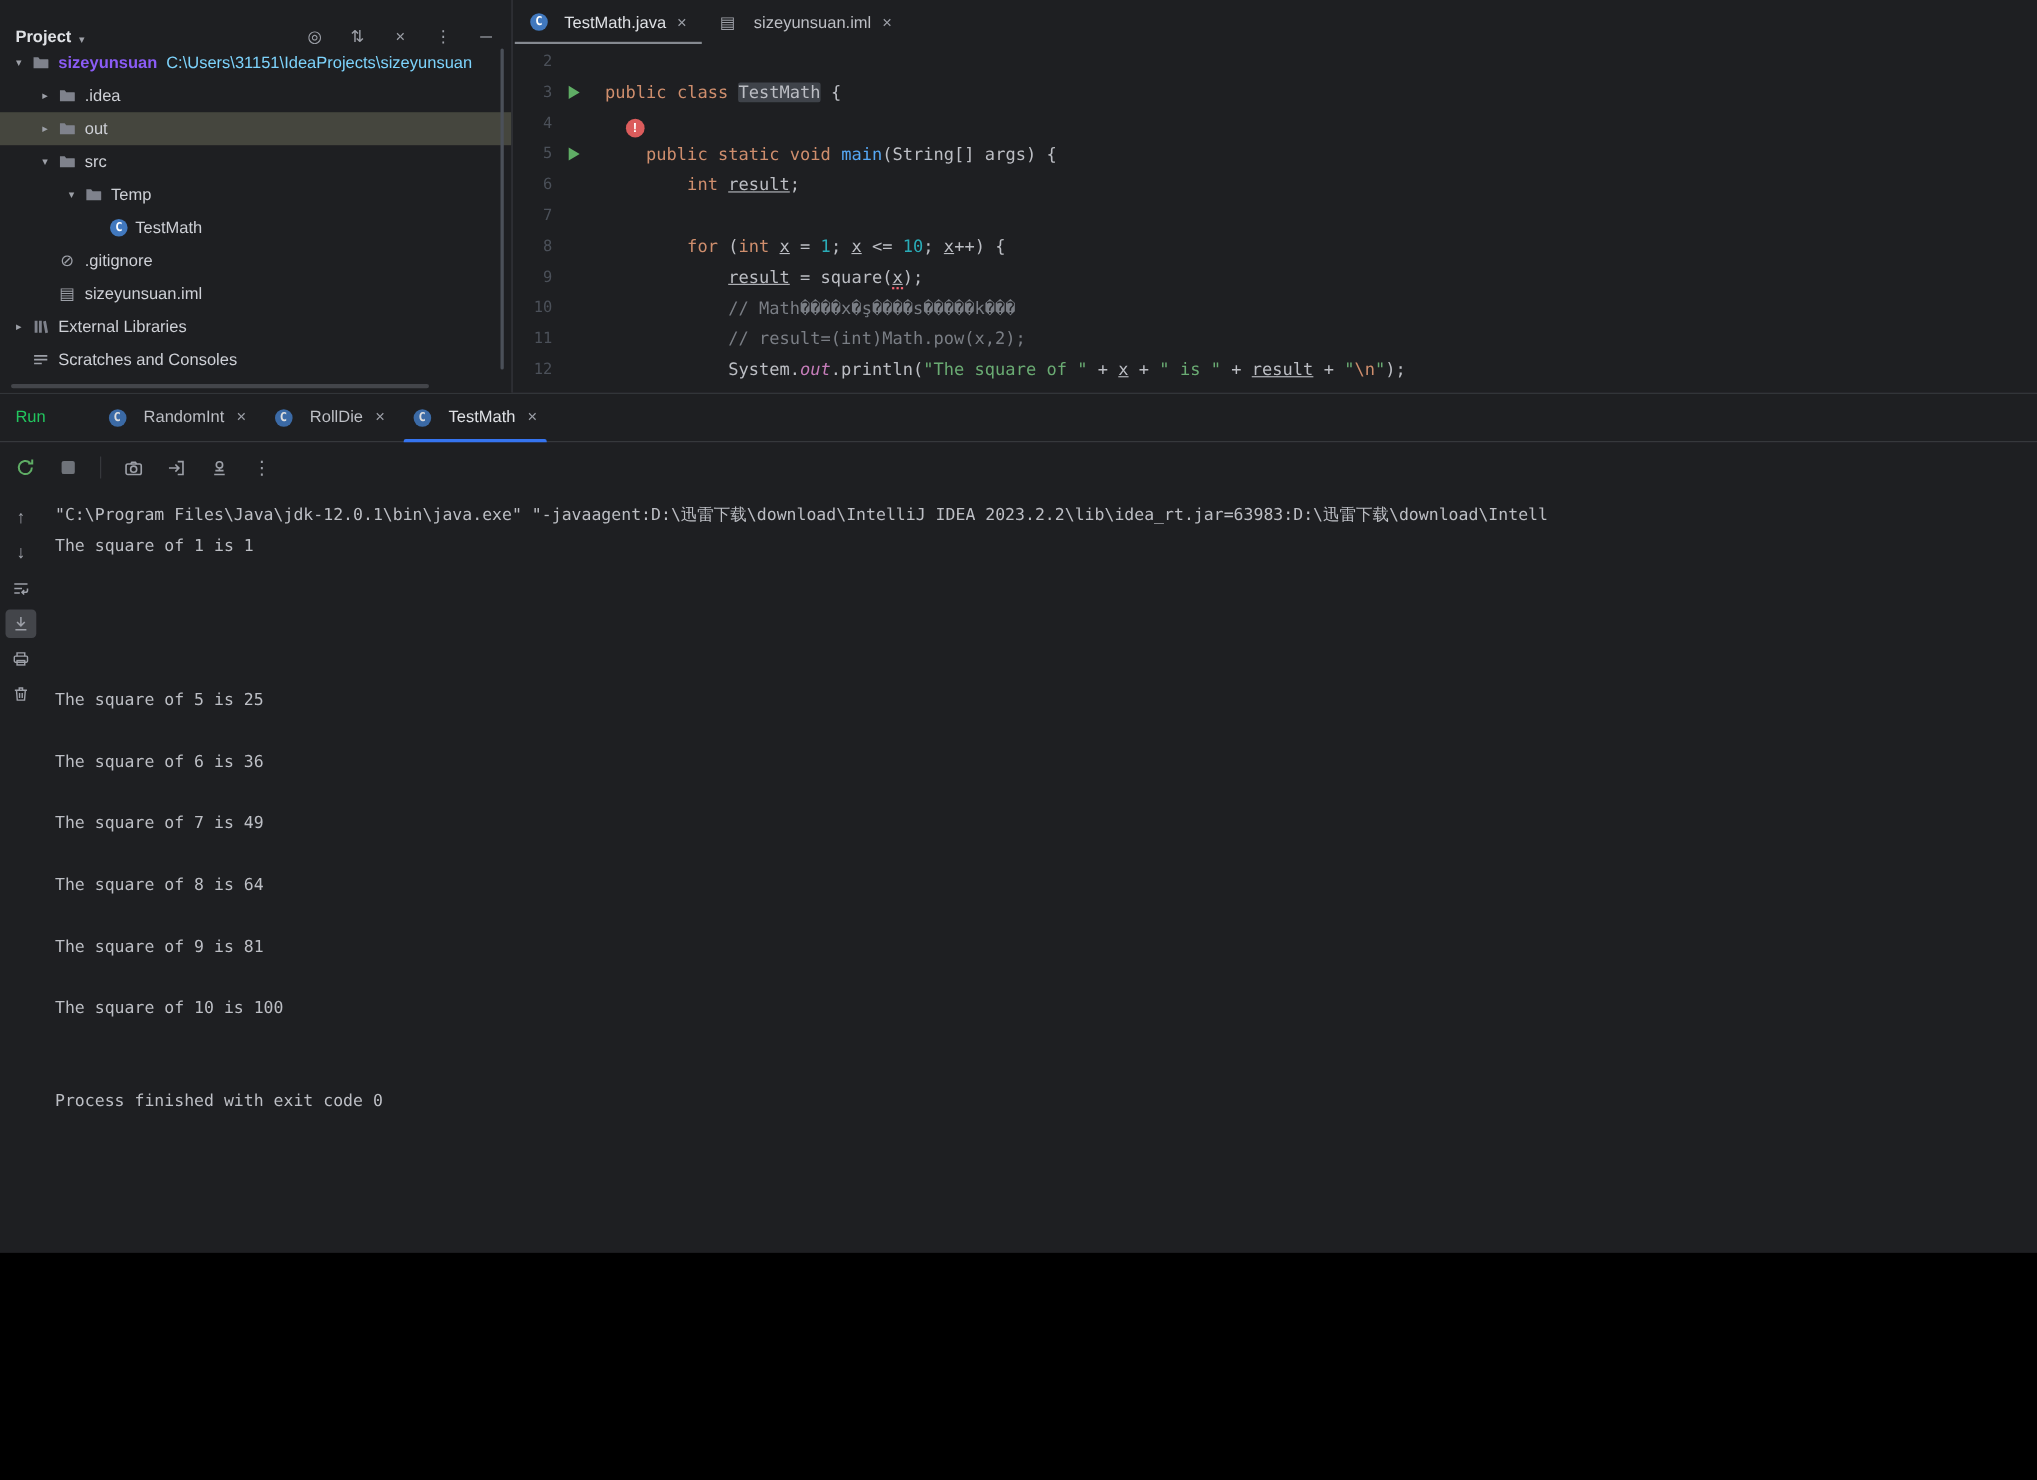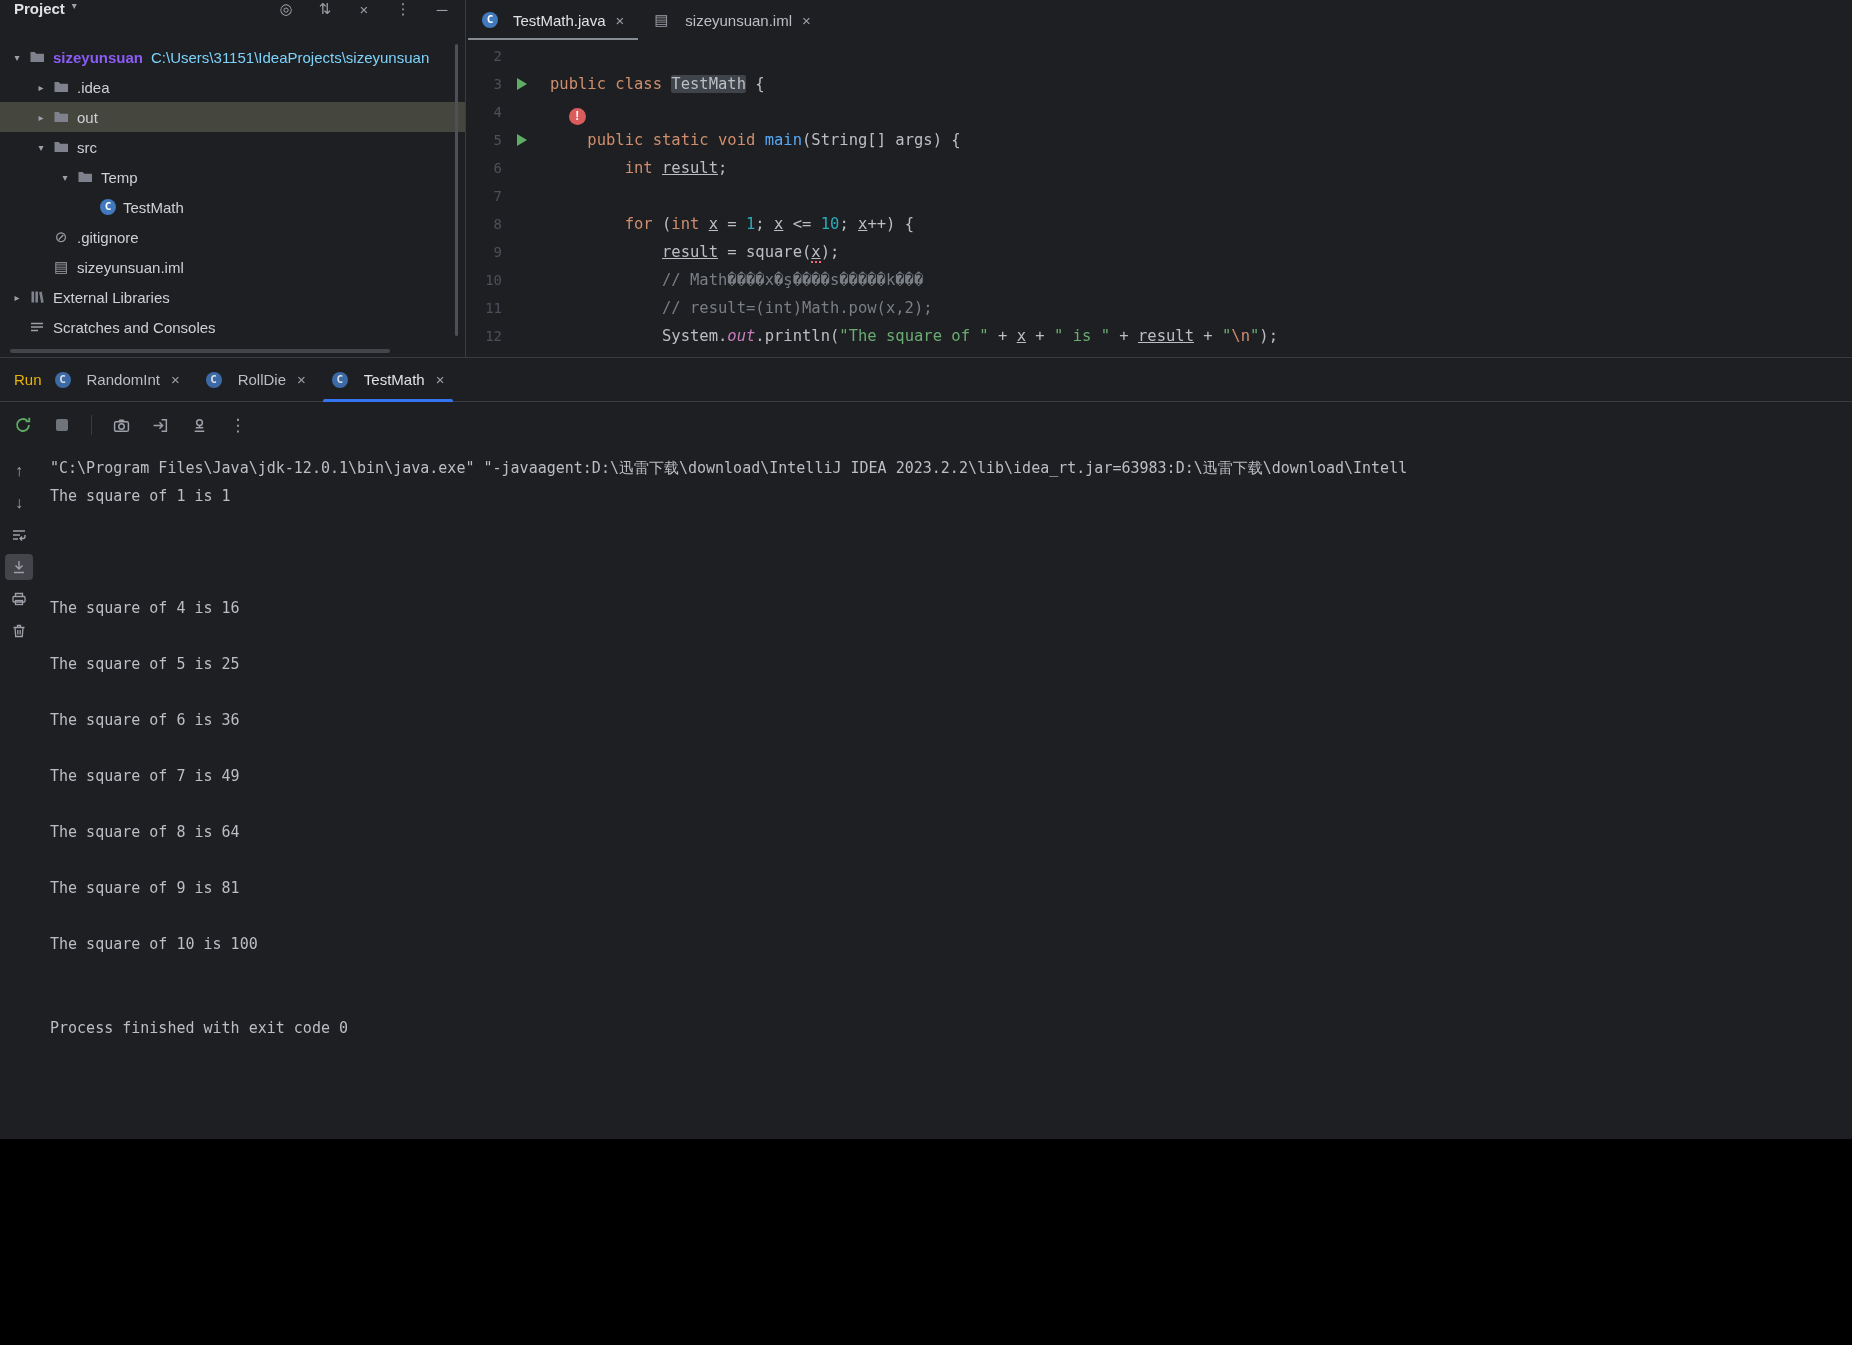--- a/index.html
+++ b/index.html
@@ -14,21 +14,21 @@
   #app { width:100%; height:100%; display:flex; flex-direction:column; }
 
   
   .top { height:357px; flex:none; display:flex; }
 
   .project-panel {
     width:466px; flex:none; position:relative; overflow:hidden;
     border-right:1px solid #393b40; display:flex; flex-direction:column;
     background:#1e1f22;
   }
-  .panel-header { height:42px; flex:none; display:flex; align-items:flex-start; padding:0 14px; }
+  .panel-header { height:42px; flex:none; display:flex; align-items:flex-end; padding:0 14px; }
   .ph-title { font-size:15px; font-weight:700; color:#dfe1e5; cursor:default; }
   .ph-chevron { color:#9da0a8; font-size:10px; margin-left:7px; }
   .ph-icons { margin-left:auto; display:flex; align-items:center; gap:21px; color:#9da0a8; }
   .ph-icon { font-size:15px; width:18px; text-align:center; cursor:default; }
 
   .tree { flex:1; overflow:hidden; }
   .tree-row { height:30px; display:flex; align-items:center; white-space:nowrap; overflow:hidden; cursor:default; }
   .tree-row.selected { background:#45463e; }
   .chevron { width:22px; flex:none; color:#9da0a8; font-size:10px; text-align:center; }
   .tree-icon { width:18px; height:18px; flex:none; margin-right:7px; display:inline-flex; align-items:center; justify-content:center; color:#9da0a8; }
@@ -74,21 +74,21 @@
   .tk-err {
     display:inline-flex; width:17px; height:17px; border-radius:50%;
     background:#db5c5c; color:#fff; font-size:12px; font-weight:700;
     align-items:center; justify-content:center; vertical-align:-3px;
     font-family:"Liberation Sans", sans-serif;
   }
 
   
   .run-panel { height:782px; flex:none; display:flex; flex-direction:column; border-top:1px solid #393b40; background:#1e1f22; }
   .run-tabbar { height:44px; flex:none; display:flex; align-items:stretch; border-bottom:1px solid #393b40; padding-left:14px; }
-  .run-title { align-self:center; color:#eab308; cursor:default; }
+  .run-title { align-self:center; color:#22c55e; margin-right:44px; cursor:default; }
   .rtabs { display:flex; align-items:stretch; }
   .rtab { display:flex; align-items:center; gap:9px; padding:0 13px; position:relative; color:#bcbec4; cursor:default; }
   .rtab.active { color:#dfe1e5; }
   .rtab.active::after { content:""; position:absolute; left:4px; right:4px; bottom:-1px; height:3px; background:#3574f0; border-radius:2px 2px 0 0; }
   .rtab .cls-icon { opacity:.85; }
 
   .run-toolbar { height:46px; flex:none; display:flex; align-items:center; gap:19px; padding-left:13px; color:#9da0a8; }
   .tb-icon { width:20px; height:20px; display:flex; align-items:center; justify-content:center; cursor:pointer; }
   .stop-square { width:12px; height:12px; background:#6f737a; border-radius:2px; }
   .sep { width:1px; height:20px; background:#393b40; }
@@ -371,21 +371,20 @@
             <path d="M2.5 4.5h11M6.5 4.5v-2h3v2M4 4.5l.7 9h6.6l.7-9M6.8 7v4.5M9.2 7v4.5"></path>
           </svg>
         </span>
       </div>
       <div class="console mono">
           <div class="cline">"C:\Program Files\Java\jdk-12.0.1\bin\java.exe" "-javaagent:D:\迅雷下载\download\IntelliJ IDEA 2023.2.2\lib\idea_rt.jar=63983:D:\迅雷下载\download\Intell</div>
           <div class="cline">The square of 1 is 1</div>
           <div class="cline">&nbsp;</div>
           <div class="cline">&nbsp;</div>
           <div class="cline">&nbsp;</div>
-          <div class="cline">The square of 4 is 16</div>
           <div class="cline">&nbsp;</div>
           <div class="cline">The square of 5 is 25</div>
           <div class="cline">&nbsp;</div>
           <div class="cline">The square of 6 is 36</div>
           <div class="cline">&nbsp;</div>
           <div class="cline">The square of 7 is 49</div>
           <div class="cline">&nbsp;</div>
           <div class="cline">The square of 8 is 64</div>
           <div class="cline">&nbsp;</div>
           <div class="cline">The square of 9 is 81</div>

